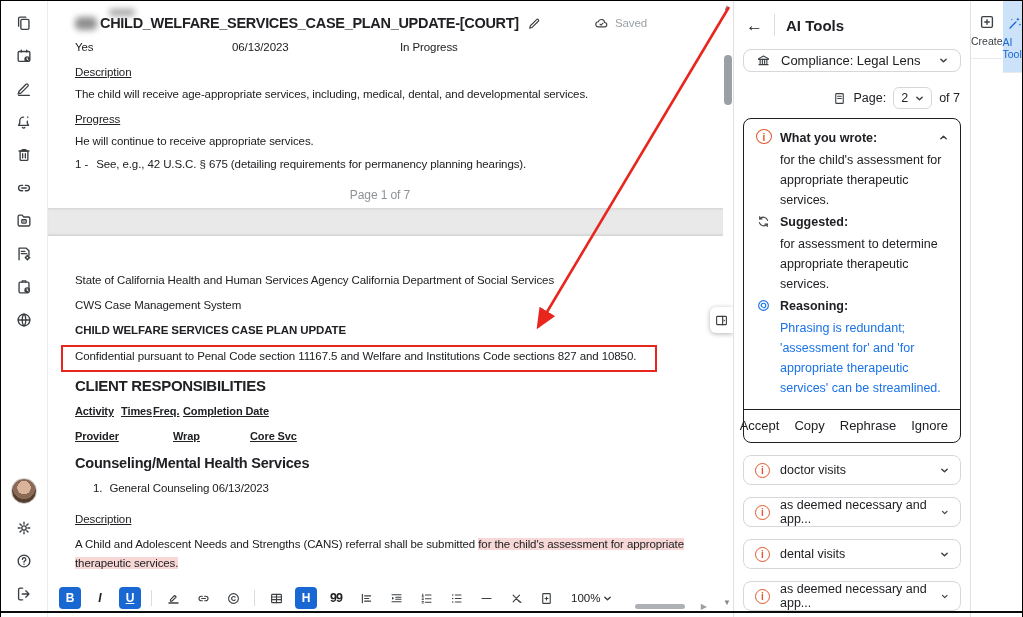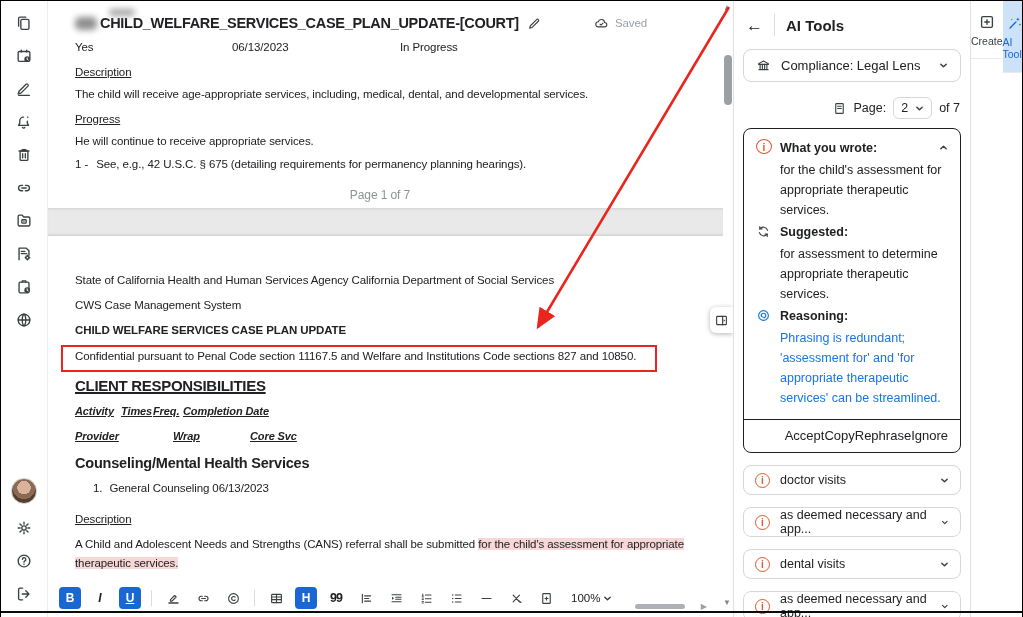--- a/index.html
+++ b/index.html
@@ -40,23 +40,23 @@
   .footnote .fn-marker { margin-right:8px; }
   .page-indicator { margin-top:18px; text-align:center; color:#8E9196; font-size:12px; padding-right:8px; }
   .page-band { margin:6px -30px 0 -27px; height:28px; background:#E9E9E9;
                box-shadow:inset 0 3px 3px -2px rgba(0,0,0,.10), inset 0 -3px 3px -2px rgba(0,0,0,.12); }
   .p2-line { margin-top:13px; }
   .p2-first { margin-top:38px; }
   .bold { font-weight:bold; }
   .red-annotation { position:relative; margin-top:14px; white-space:nowrap; }
   .red-annotation::before { content:""; position:absolute; left:-14px; top:-5px; width:592px; height:23px;
                             border:2px solid #E8261D; z-index:25; }
-  .sec-heading { margin-top:15px; font-size:15px; font-weight:bold; letter-spacing:-0.3px; text-decoration:underline; text-decoration-thickness:2px; }
+  .sec-heading { margin-top:15px; font-size:15px; font-weight:bold; letter-spacing:-0.3px; text-decoration-thickness:2px; }
   .thead-row { position:relative; height:14px; margin-top:11px; font-weight:bold; font-size:11px; }
-  .thead-row span { position:absolute; top:0; text-decoration:underline;font-style:italic; }
+  .thead-row span { position:absolute; top:0; text-decoration:underline; }
   .svc-heading { margin-top:11px; font-size:14.5px; font-weight:bold; letter-spacing:-0.2px; }
   .svc-item { margin-top:11px; padding-left:18px; }
   .svc-item .num { margin-right:7px; }
   .cans { margin-top:10px; width:614px; line-height:19px; }
   .hl { background:#F8D8D6; }
   .desc2 { margin-top:19px; }
   .health { margin-top:13px; font-size:14.5px; font-weight:bold; letter-spacing:-0.2px; }
 
   
   .panel-toggle { position:absolute; right:0; top:306px; width:23px; height:26px; background:#fff;
@@ -84,37 +84,37 @@
   .hscroll-thumb { position:absolute; right:48px; bottom:8px; width:50px; height:5px; background:#AEB2B7; border-radius:3px; z-index:37; cursor:pointer; }
   .hscroll-arrow { position:absolute; right:26px; bottom:6px; font-size:8px; color:#9AA0A6; z-index:37; cursor:pointer; }
 
   
   .ai-panel { position:absolute; left:732px; top:0; width:237px; bottom:0; background:#fff;
               border-left:1px solid #E0E0E0; z-index:20; }
   .ai-header { display:flex; align-items:center; padding:13px 12px 6px; }
   .back-arrow { font-size:17px; cursor:pointer; line-height:1; }
   .ai-header .vdiv { width:1px; height:22px; background:#DADCE0; margin:0 11px; }
   .ai-title { font-size:15px; font-weight:bold; }
-  .pill { margin:7px 9px 0; height:33px; border:1px solid #D5D7DB; border-radius:8px;
+  .pill { margin:7px 9px 0; height:23px; border:1px solid #D5D7DB; border-radius:8px;
           display:flex; align-items:center; padding:0 12px; gap:10px; font-size:13px; cursor:pointer; }
   .pill .chev { margin-left:auto; }
   .page-row { margin-top:15px; display:flex; align-items:center; justify-content:flex-end; gap:7px;
               padding-right:10px; font-size:12.5px; }
   .page-select { border:1px solid #D5D7DB; border-radius:6px; padding:3px 7px; display:flex; align-items:center; gap:7px; cursor:pointer; }
 
   .sugg-card { margin:9px 9px 0; border:1px solid #1f1f1f; border-radius:8px; font-size:12.5px; position:relative; }
   .card-body { padding:10px 12px 2px; }
   .card-row { display:flex; gap:8px; margin-bottom:2px; }
   .card-row .ric { flex:0 0 16px; padding-top:1px; }
   .card-label { font-weight:bold; line-height:19px; }
   .card-text { margin-left:24px; line-height:20px; margin-bottom:3px; }
   .card-text.blue { color:#1A73E8; }
   .card-collapse { position:absolute; right:12px; top:12px; cursor:pointer; }
   .card-divider { border-top:1px solid #1f1f1f; margin-top:6px; }
-  .card-actions { display:flex; justify-content:flex-end; padding:8px 12px 9px; font-size:13px; }
+  .card-actions { display:flex; justify-content:flex-end; gap:15px; padding:8px 12px 9px; font-size:13px; }
   .card-actions span { cursor:pointer; }
 
   .sugg-item { margin:12px 9px 0; height:30px; border:1px solid #D5D7DB; border-radius:8px;
                display:flex; align-items:center; padding:0 11px; gap:10px; font-size:12.5px; cursor:pointer; }
   .sugg-item .chev { margin-left:auto; }
 
   .info-ic { width:15px; height:15px; border:1.4px solid #E2572B; border-radius:50%; color:#E2572B;
              display:flex; align-items:center; justify-content:center; font-size:10px; font-weight:bold; flex:0 0 15px; }
 
   

